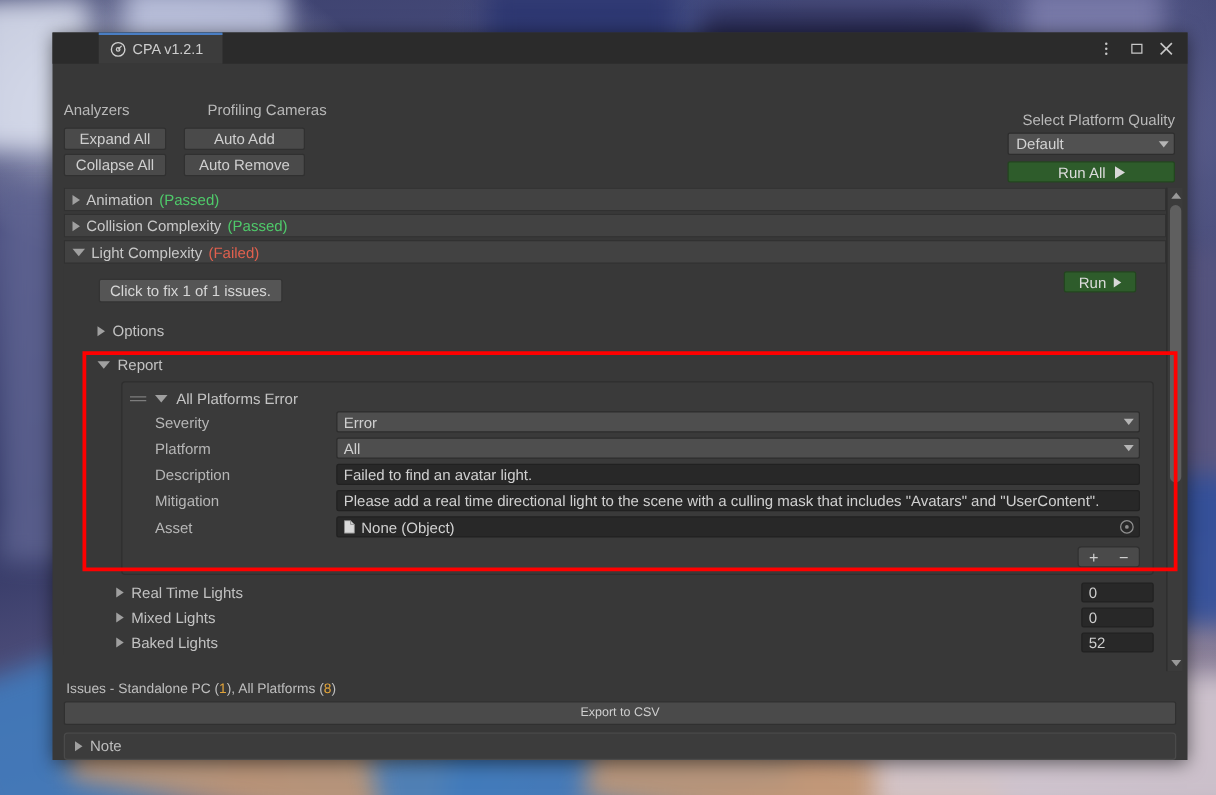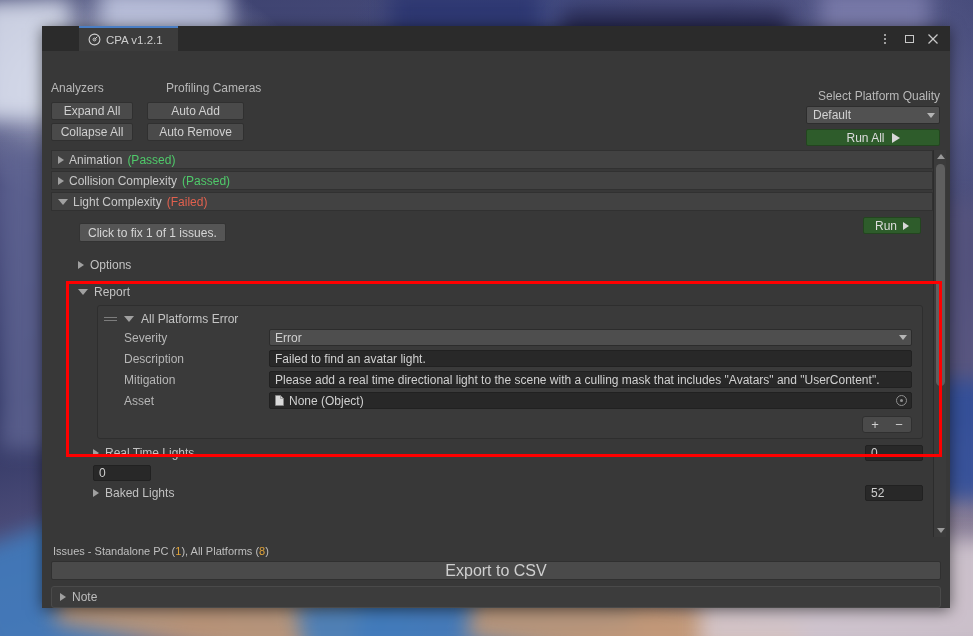--- a/index.html
+++ b/index.html
@@ -306,21 +306,21 @@
   }
 
   
   .footer { flex: 0 0 auto; padding: 0 9px 0 9px; }
   .issues-summary { font-size: 11px; color: #bfbfbf; padding: 8px 0 4px 2px; }
   .num-hl { color: #e0a33a; }
   .export-btn {
     height: 19px; width: 100%;
     background: #4a4a4a; border: 1px solid #303030; border-radius: 2px;
     display: flex; align-items: center; justify-content: center;
-    font-size: 16px; color: #cfcfcf;
+    font-size: 10px; color: #cfcfcf;
   }
   .note-fold {
     margin-top: 6px;
     height: 22px;
     background: #3c3c3c; border: 1px solid #4a4a4a; border-radius: 3px;
     display: flex; align-items: center; gap: 6px; padding-left: 8px;
     font-size: 12px; color: #bdbdbd;
   }
 </style>
 </head>
@@ -412,21 +412,21 @@
 
       <div class="foldout">
         <span class="tri open"></span>
         <span>Light Complexity</span>
         <span class="status-fail">(Failed)</span>
       </div>
 
       <div class="panel-body" style="position:relative;">
 
         <button class="fix-btn">Click to fix 1 of 1 issues.</button>
-        <div class="run-btn" style="top:4px; right:12px; position:absolute;margin-left:18px;">
+        <div class="run-btn" style="top:4px; right:24px; position:absolute;margin-left:18px;">
           <span>Run</span>
           <span class="play-tri-sm"></span>
         </div>
 
         
         <div class="sub-fold" style="margin:14px 0 0 27px;">
           <span class="tri"></span>
           <span>Options</span>
         </div>
 
@@ -450,20 +450,27 @@
           </div>
 
           <div class="field-row">
             <span class="field-label">Severity</span>
             <span class="field-ctrl ctrl-dropdown">
               <span>Error</span>
               <span class="caret" style="margin-left:auto;"></span>
             </span>
           </div>
 
+          <div class="field-row">
+            <span class="field-label">Platform</span>
+            <span class="field-ctrl ctrl-dropdown">
+              <span>All</span>
+              <span class="caret" style="margin-left:auto;"></span>
+            </span>
+          </div>
 
           <div class="field-row">
             <span class="field-label">Description</span>
             <span class="field-ctrl ctrl-text">Failed to find an avatar light.</span>
           </div>
 
           <div class="field-row">
             <span class="field-label">Mitigation</span>
             <span class="field-ctrl ctrl-text">Please add a real time directional light to the scene with a culling mask that includes "Avatars" and "UserContent".</span>
           </div>
@@ -495,20 +502,24 @@
         
         <div class="light-row" style="margin-top:4px;text-align:center;">
           <div class="sub-fold">
             <span class="tri"></span>
             <span>Real Time Lights</span>
           </div>
           <div class="count-field" style="margin-right:10px;">0</div>
         </div>
 
         <div class="light-row">
+          <div class="sub-fold">
+            <span class="tri"></span>
+            <span>Mixed Lights</span>
+          </div>
           <div class="count-field" style="margin-right:10px;">0</div>
         </div>
 
         <div class="light-row">
           <div class="sub-fold">
             <span class="tri"></span>
             <span>Baked Lights</span>
           </div>
           <div class="count-field" style="margin-right:10px;">52</div>
         </div>

